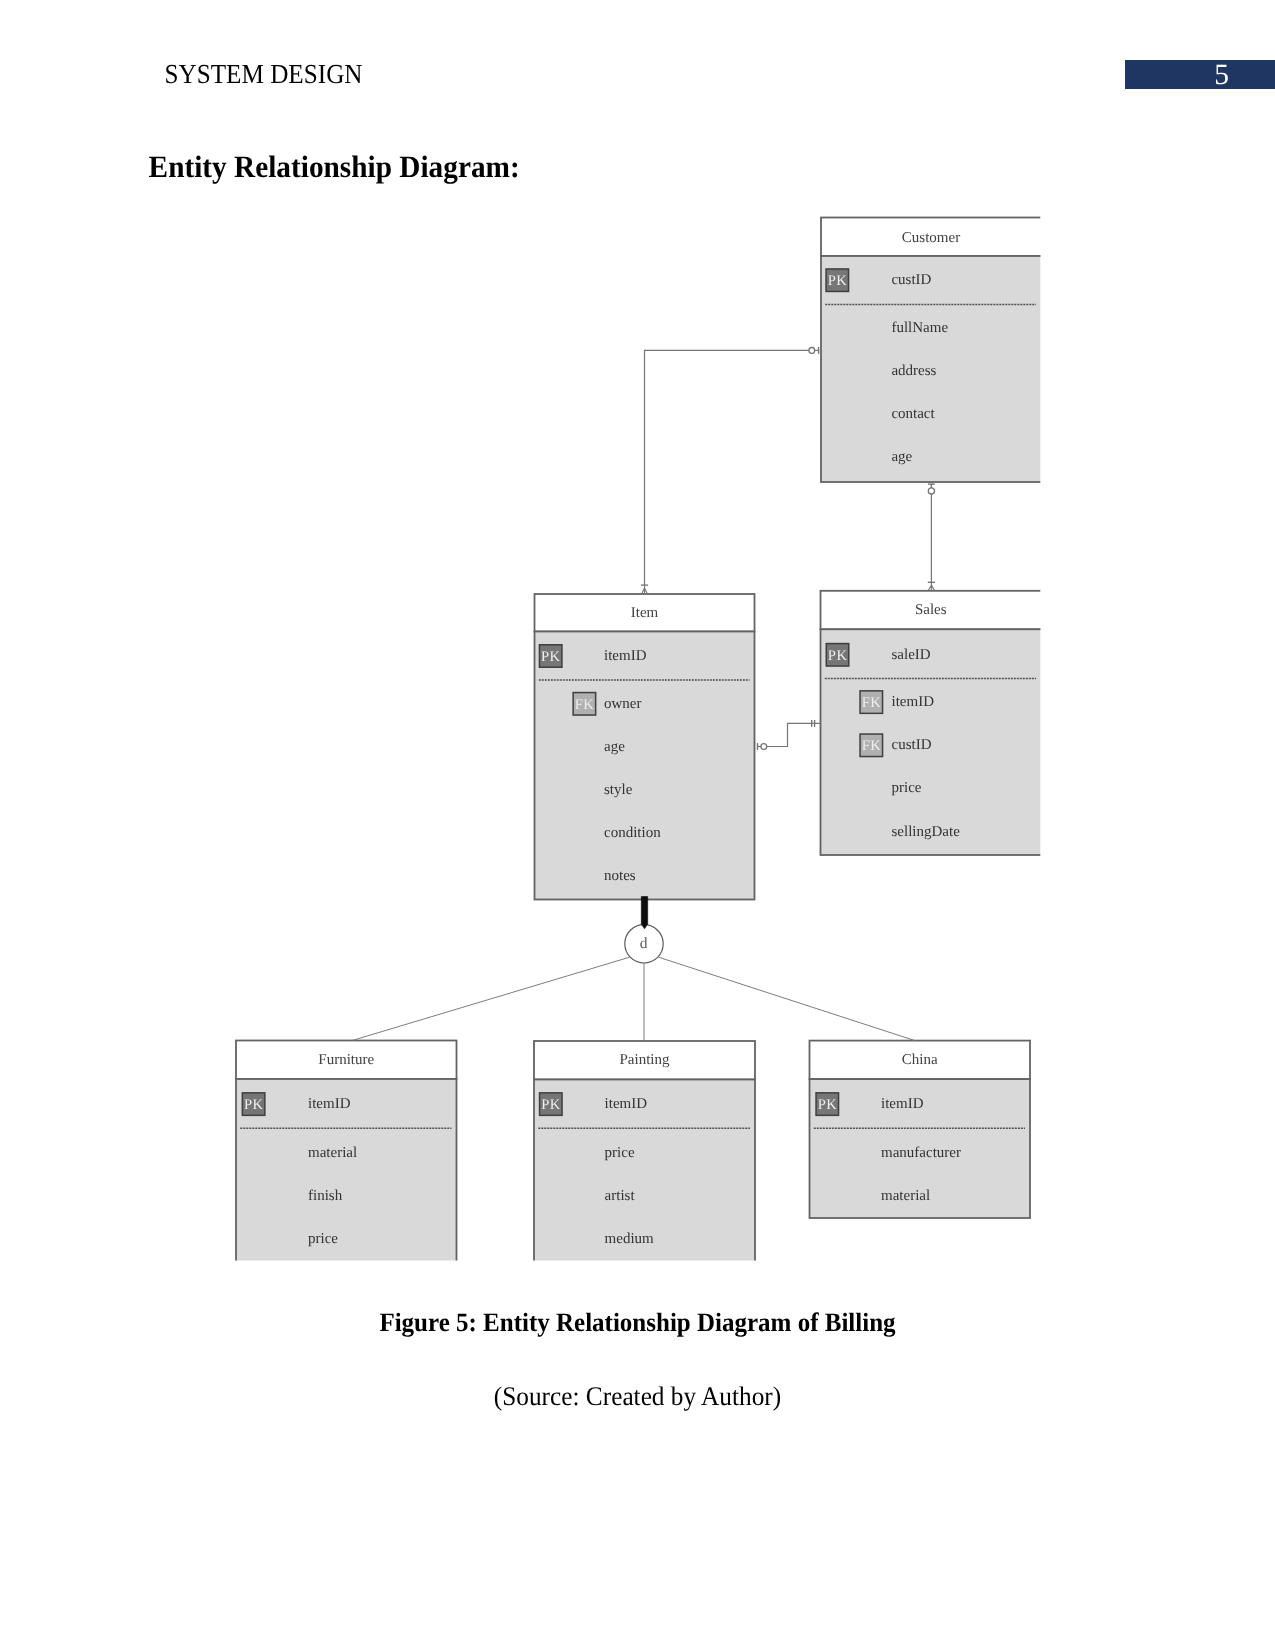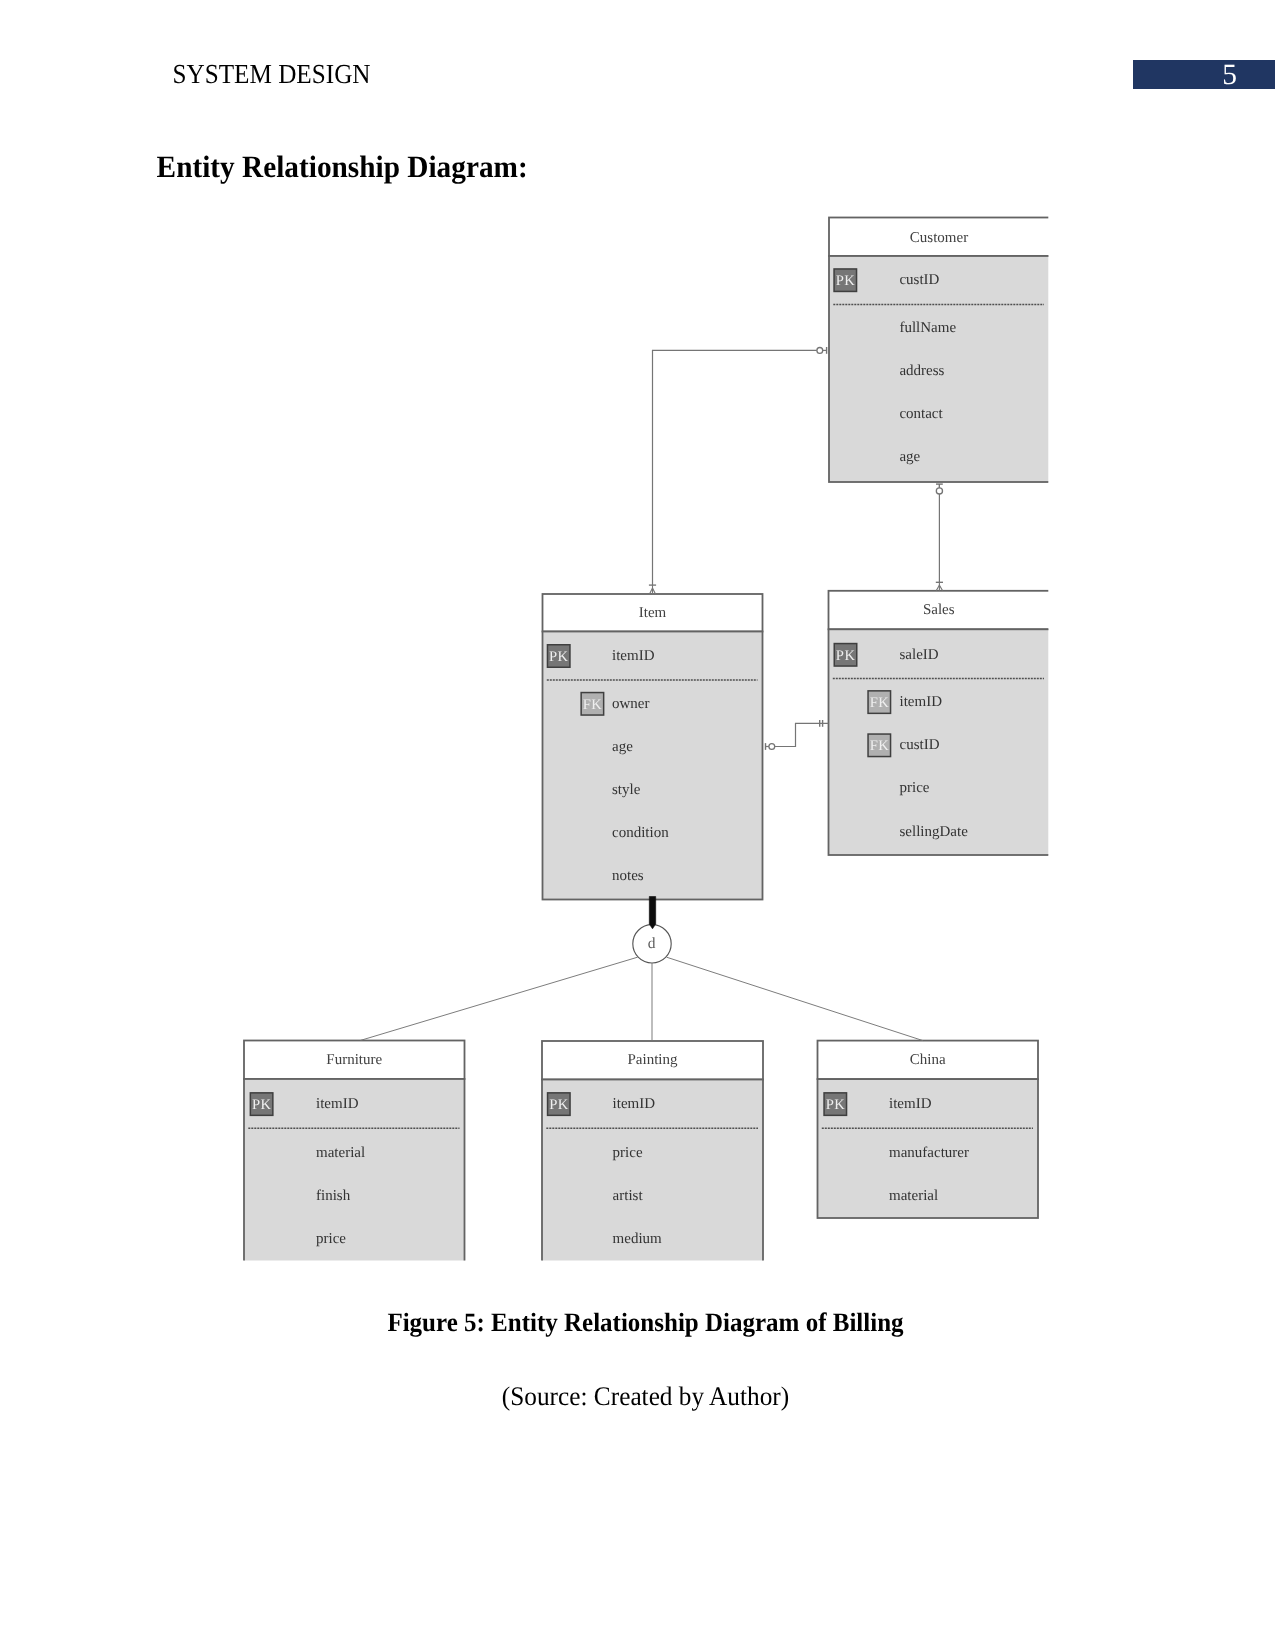--- a/index.html
+++ b/index.html
@@ -1,17 +1,17 @@
 <!DOCTYPE html>
 <html><head>
 <meta charset="utf-8">
 <style>
   html,body{margin:0;padding:0;}
   body{width:1275px;height:1650px;background:#ffffff;font-family:"Liberation Serif",serif;overflow:hidden;position:relative;-webkit-font-smoothing:antialiased;text-rendering:geometricPrecision;}
-  .page{position:absolute;left:8px;top:0;width:1026px;height:1650px;transform:translateZ(0);}
+  .page{position:absolute;left:0;top:0;width:1026px;height:1650px;transform:translateZ(0);}
   #hdr-text{position:absolute;left:164.5px;top:62.5px;font-size:25.2px;color:#000;white-space:nowrap;transform:scaleY(1.09);transform-origin:left bottom;}
   #pagenum-box{position:absolute;left:1125px;top:60px;width:150px;height:28.5px;background:#203662;}
   #pagenum{position:absolute;left:0;top:0.6px;width:193px;height:29px;line-height:29px;text-align:center;color:#fff;font-size:29.5px;}
   #title{position:absolute;left:148.6px;top:152px;font-size:29.3px;font-weight:bold;color:#000;white-space:nowrap;transform:scaleY(1.06);transform-origin:left bottom;}
   #fig-caption{position:absolute;left:0;top:1309.5px;width:1275px;text-align:center;font-size:25px;font-weight:bold;color:#000;transform:scaleY(1.06);transform-origin:center bottom;}
   #fig-source{position:absolute;left:0;top:1382.5px;width:1275px;text-align:center;font-size:25.3px;color:#000;transform:scaleY(1.06);transform-origin:center bottom;}
   #diagram{position:absolute;left:0;top:0;width:1275px;height:1650px;}
   .ent-title{font-family:"Liberation Serif",serif;font-size:15px;fill:#414141;}
   .fld{font-family:"Liberation Serif",serif;font-size:15px;fill:#333333;}
   .kbadge{font-family:"Liberation Serif",serif;font-size:14.6px;fill:#efefef;letter-spacing:0.4px;}

